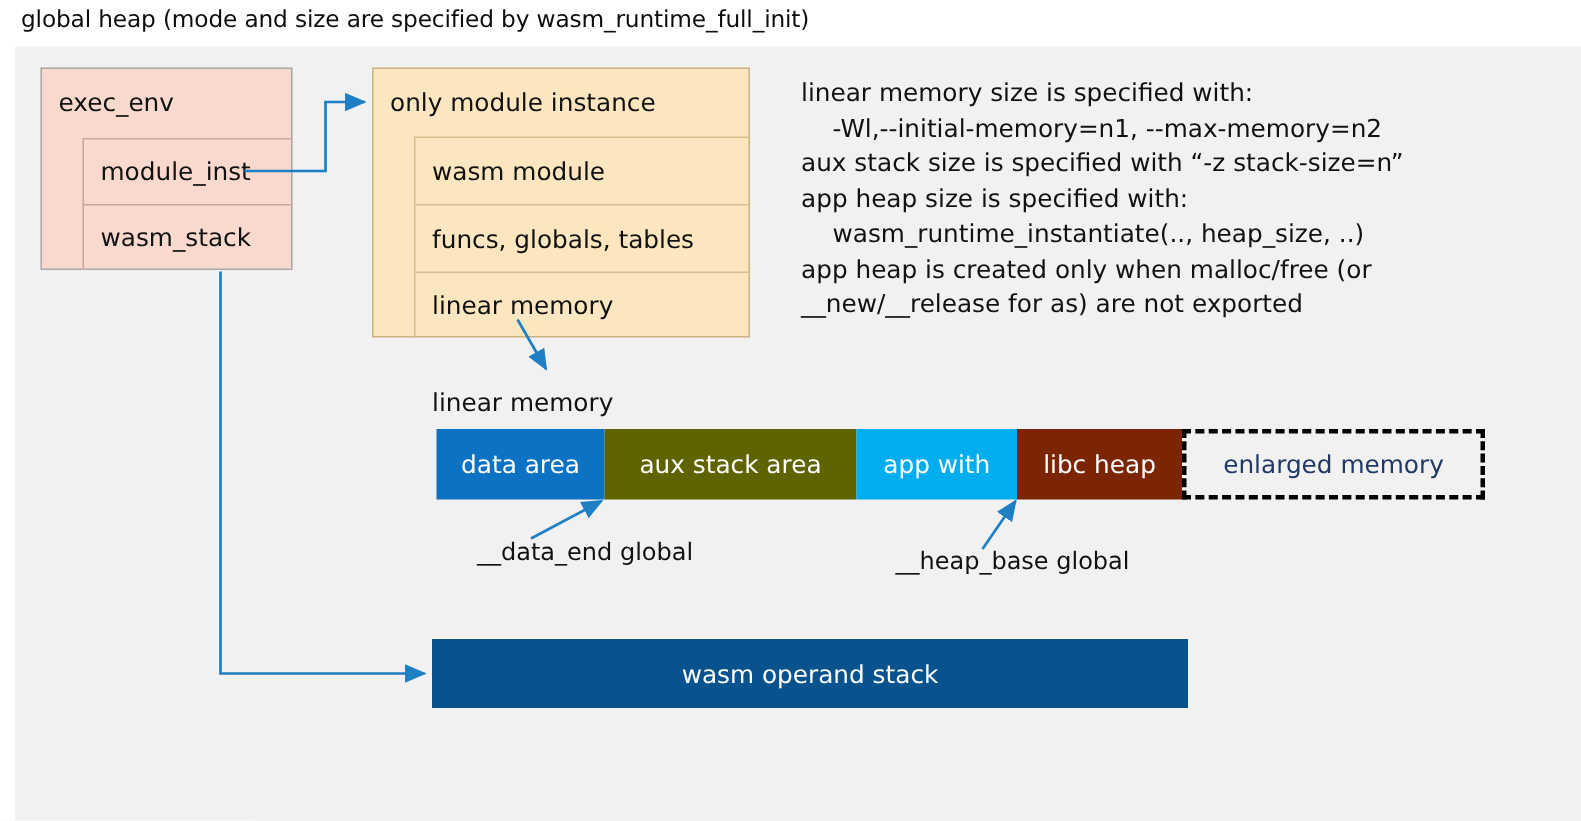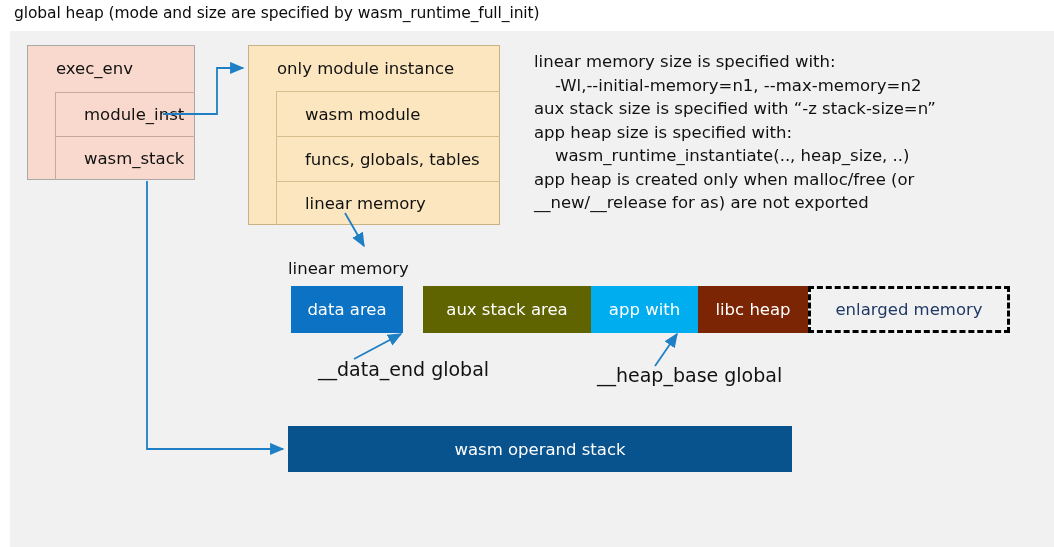--- a/index.html
+++ b/index.html
@@ -49,21 +49,21 @@
   }
   .cell {
     position: absolute;
     box-sizing: border-box;
     display: flex;
     align-items: center;
     font-size: 16.5px;
     color: #111;
     white-space: nowrap;
   }
-  .cell span { padding-left: 29px; }
+  .cell span { padding-left: 12px; }
 
   
   .pink      { background: #f9d9cd; border: 1px solid #a8a8a8; }
   .pink-b    { border-top: 1px solid #c9a89c; }
 
   
   .cream     { background: #fce6bf; border: 1px solid #c9b183; }
   .cream-b   { border-top: 1px solid #d8bd8c; }
 
   
@@ -108,21 +108,21 @@
   
   .textblock {
     position: absolute;
     font-size: 16.5px;
     line-height: 23.5px;
     color: #111;
     white-space: pre;
   }
   .ann {
     position: absolute;
-    font-size: 19px;
+    font-size: 16px;
     color: #111;
     white-space: nowrap;
   }
 
   
   .arrows {
     position: absolute;
     left: 0; top: 0;
     width: 1054px;
     height: 547px;
@@ -173,21 +173,21 @@
     wasm_runtime_instantiate(.., heap_size, ..)
 app heap is created only when malloc/free (or
 __new/__release for as) are not exported</div>
 
   <div class="lm-label" style="left:288px; top:259px;">linear memory</div>
 
   <div class="membar" style="left:291px; top:286px;">
     <div class="seg" style="width:112px; background:#0b72c4;">
       <span>data area</span>
     </div>
-    <div class="seg" style="width:168px; background:#5f6400;margin-left:20px;">
+    <div class="seg" style="width:168px; background:#5f6400;">
       <span>aux stack area</span>
     </div>
     <div class="seg" style="width:107px; background:#00aeef;">
       <span>app with</span>
     </div>
     <div class="seg" style="width:110px; background:#7b2504;">
       <span>libc heap</span>
     </div>
     <div class="seg dashed" style="width:202px;">
       <span>enlarged memory</span>

